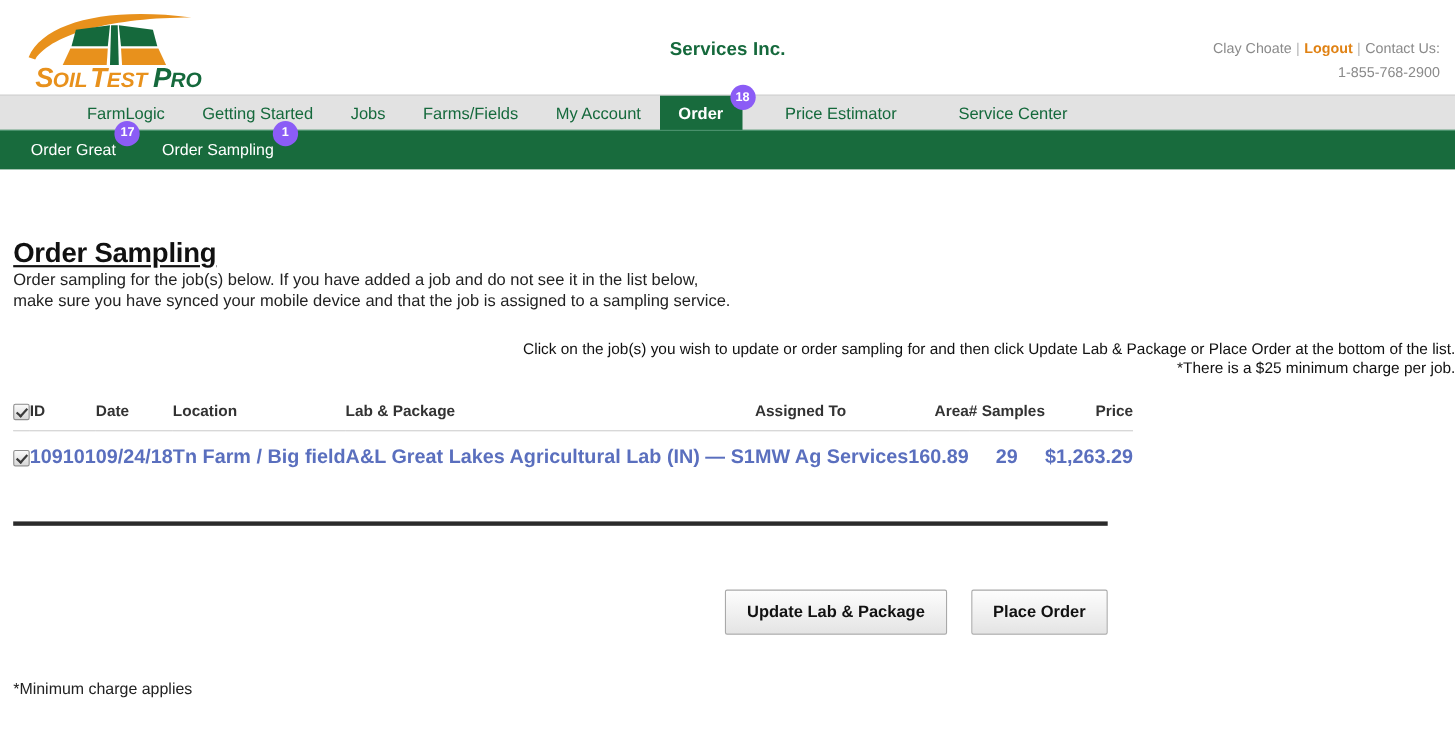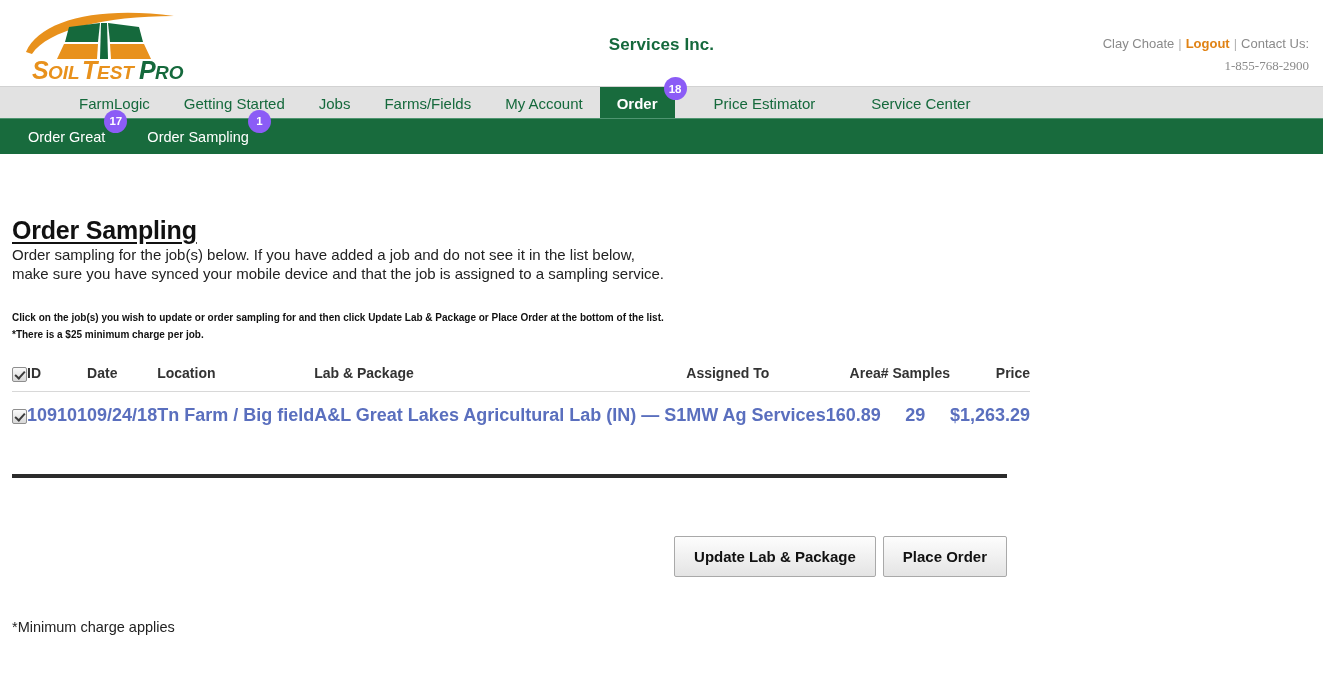--- a/index.html
+++ b/index.html
@@ -52,21 +52,21 @@
     white-space: nowrap;
   }
   .account-box .user-name { color: #8a8a8a; }
   .account-box .sep { color: #b4b4b4; padding: 0 4px; }
   .account-box .logout {
     color: #e08214;
     font-weight: bold;
     text-decoration: none;
   }
   .account-box .contact-label { color: #8a8a8a; }
-  .account-box .phone { display: block; color: #8a8a8a; font-family: Liberation Serif, serif; }
+  .account-box .phone { display: block; color: #8a8a8a; }
 
   
   .nav-main {
     position: relative;
     height: 32px;
     background: #e2e2e2;
     border-top: 1px solid #d2d2d2;
   }
   .nav-main-inner {
     position: relative;
@@ -144,24 +144,25 @@
     text-underline-offset: 3px;
     letter-spacing: -0.2px;
   }
   .intro {
     font-size: 15px;
     color: #222222;
     line-height: 19px;
   }
   .instructions {
     margin-top: 26px;
-    font-size: 10px;
-    font-weight: bold;
+    font-size: 14px;
+    font-weight: normal;
     color: #111111;
     line-height: 17px;
+    text-align: right;
   }
 
   
   .job-table {
     margin-top: 22px;
     width: 995px;
     border-collapse: collapse;
     font-size: 14px;
   }
   .job-table thead th {
@@ -224,21 +225,21 @@
     border-top: 4px solid #2b2b2b;
     margin-top: 36px;
   }
 
   
   .btn-row {
     width: 995px;
     margin-top: 58px;
     display: flex;
     justify-content: flex-end;
-    gap: 7px;
+    gap: 22px;
   }
   .btn {
     font-family: "Liberation Sans", sans-serif;
     font-size: 15px;
     font-weight: bold;
     color: #111111;
     background: linear-gradient(#fdfdfd, #e4e4e4);
     border: 1px solid #a9a9a9;
     border-radius: 2px;
     padding: 11px 19px;

